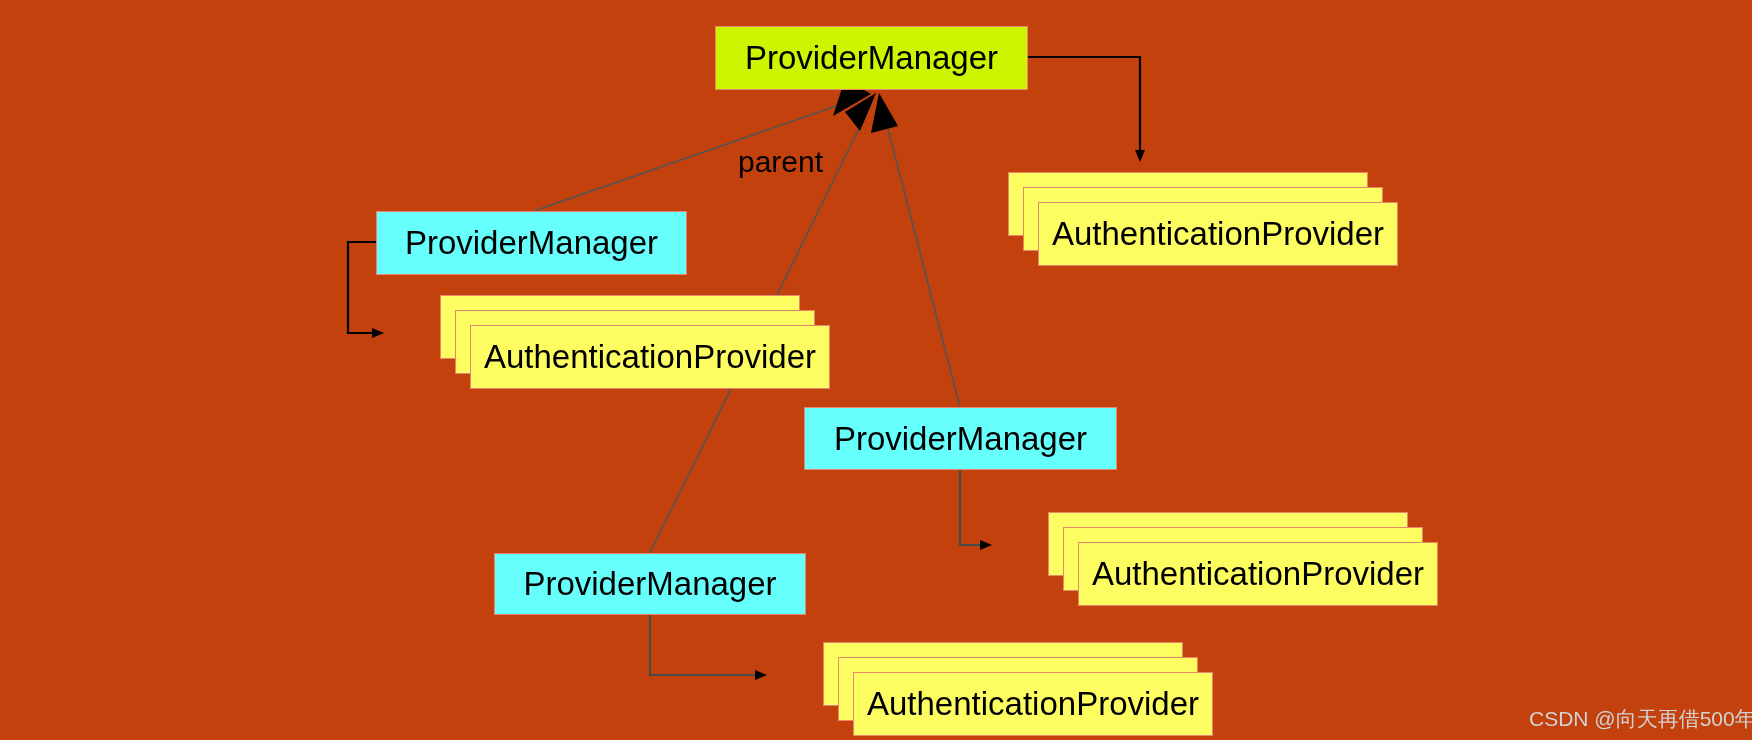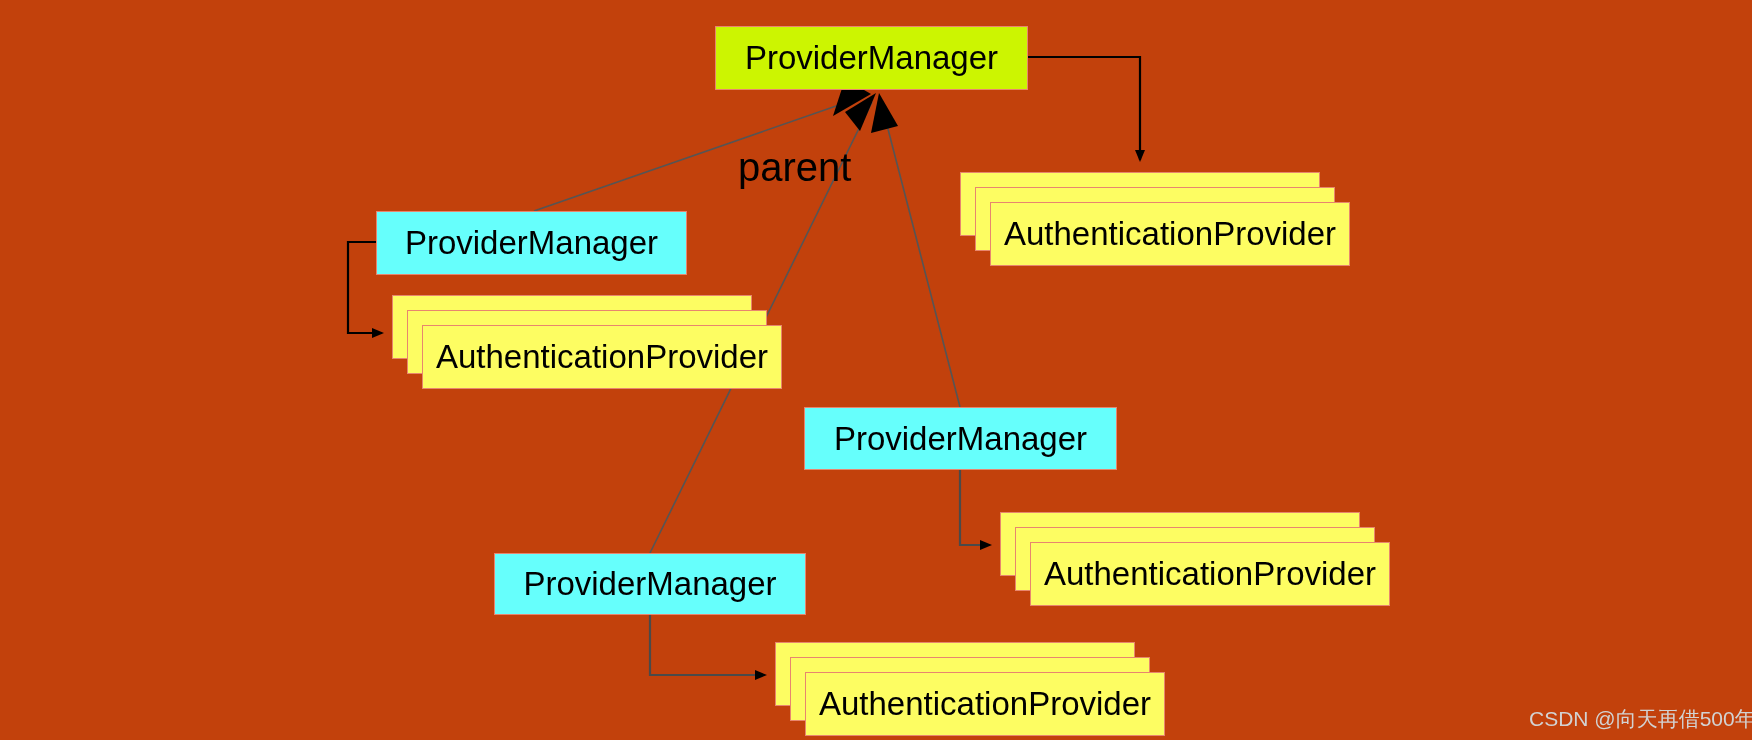--- a/index.html
+++ b/index.html
@@ -40,20 +40,21 @@
     border: 1.5px solid #e8866e;
   }
   .node-root {
     background: #ccf501;
     border: 1.5px solid #e8866e;
   }
   .stack {
     position: absolute;
     width: 378px;
     height: 95px;
+    margin-left: 48px;
   }
   .stack .layer {
     position: absolute;
     box-sizing: border-box;
     width: 360px;
     height: 64px;
     background: #fdfd62;
     border: 1.5px solid #e8866e;
   }
   .stack .layer.l0 { left: 0px;  top: 0px;  }
@@ -63,21 +64,21 @@
     top: 30px;
     display: flex;
     align-items: center;
     justify-content: center;
     font-size: 33px;
     color: #000000;
     white-space: nowrap;
   }
   .edge-label {
     position: absolute;
-    font-size: 40px;
+    font-size: 30px;
     color: #000000;
     white-space: nowrap;
   }
   .watermark {
     position: absolute;
     font-size: 21px;
     color: #d2d2d2;
     white-space: nowrap;
   }
 </style>

